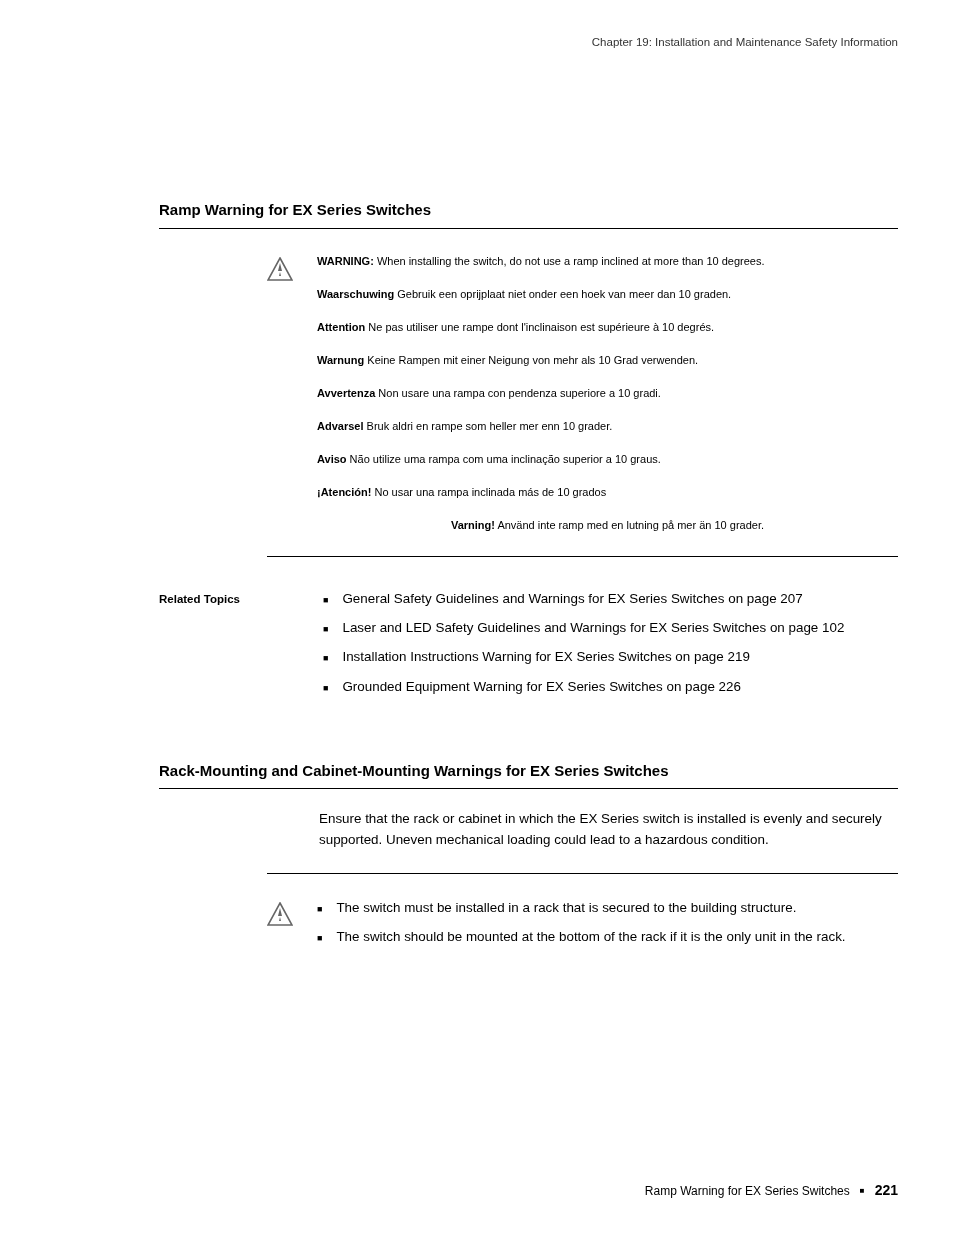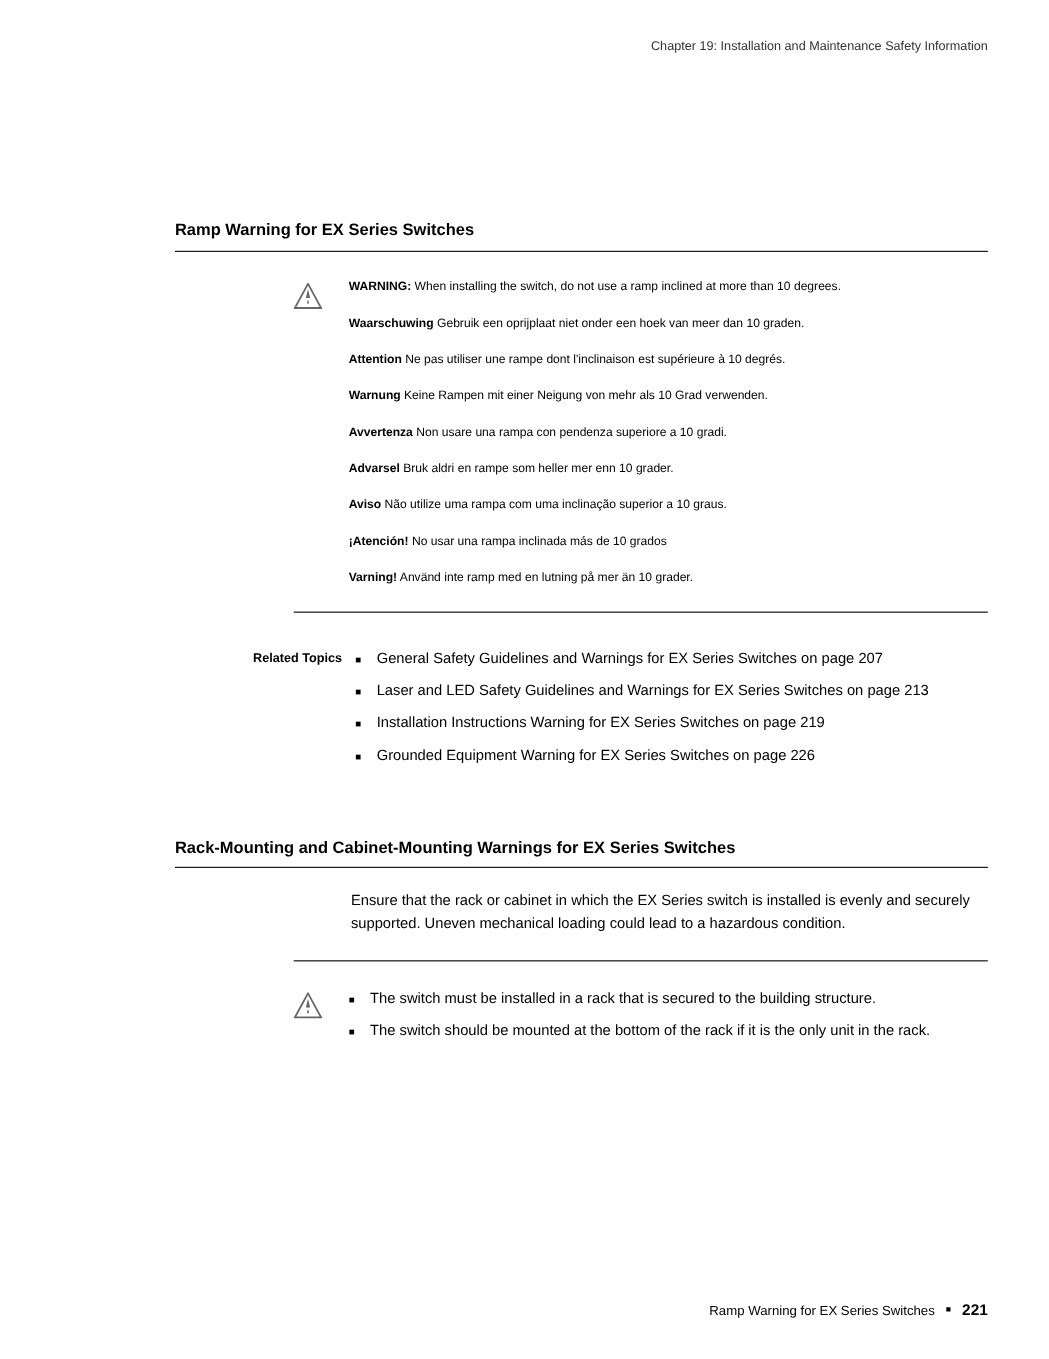--- a/index.html
+++ b/index.html
@@ -50,35 +50,34 @@
     margin-top: 4px;
   }
   .warn-body {
     flex: 1;
   }
   .para {
     margin: 0 0 16px 0;
     font-size: 11px;
     line-height: 1.55;
   }
-  .para:last-child { margin-bottom: 0; }
+  .para:last-child { margin-bottom: 0; text-align: center; }
   .b { font-weight: bold; }
   .hr-thin {
     border: none;
     border-top: 1px solid #000;
     margin: 22px 0 0 108px;
   }
   .related {
     display: flex;
     align-items: flex-start;
     margin-top: 32px;
   }
   .related-label {
     flex: 0 0 164px;
-    text-align: right;
     font-family: Arial, Helvetica, sans-serif;
     font-weight: 900;
     font-size: 11.5px;
     padding-top: 2px;
     padding-right: 12px;
     box-sizing: border-box;
   }
   .related-list {
     flex: 1;
   }
@@ -155,21 +154,21 @@
 
     <div class="related">
       <div class="related-label">Related Topics</div>
       <div class="related-list">
         <div class="li">
             <span class="bullet">■</span>
             <span>General Safety Guidelines and Warnings for EX Series Switches on page 207</span>
           </div>
         <div class="li">
             <span class="bullet">■</span>
-            <span>Laser and LED Safety Guidelines and Warnings for EX Series Switches on page 213</span>
+            <span>Laser and LED Safety Guidelines and Warnings for EX Series Switches on page 102</span>
           </div>
         <div class="li">
             <span class="bullet">■</span>
             <span>Installation Instructions Warning for EX Series Switches on page 219</span>
           </div>
         <div class="li">
             <span class="bullet">■</span>
             <span>Grounded Equipment Warning for EX Series Switches on page 226</span>
           </div>
       </div>

